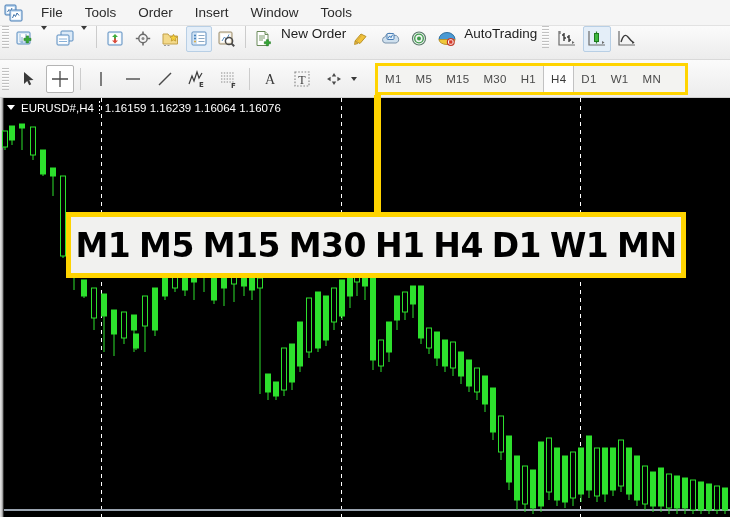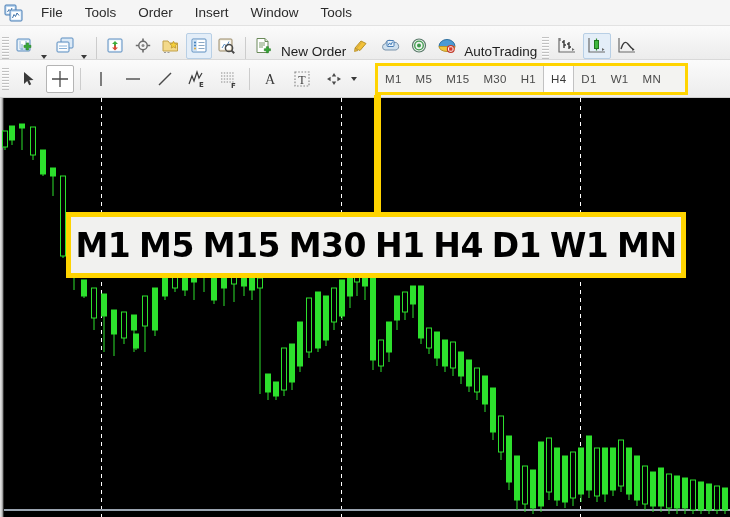--- a/index.html
+++ b/index.html
@@ -34,21 +34,21 @@
     white-space: nowrap;
     line-height: 18px;
   }
 
   
   .toolbar1 {
     position: absolute; left: 0; top: 26px;
     width: 730px; height: 34px;
     background: linear-gradient(#fbfbfb, #ececec);
     border-bottom: 1px solid #d9d9d9;
-    display: flex; align-items: flex-end;
+    display: flex; align-items: flex-start;
   }
   .grip {
     width: 7px; height: 22px; flex: none;
     margin: 0 3px 0 2px;
     background-image:
       linear-gradient(to bottom, #b9b9b9 1px, transparent 1px),
       linear-gradient(to bottom, #ffffff 1px, transparent 1px);
     background-size: 100% 3px, 100% 3px;
     background-position: 0 0, 0 1px;
     opacity: .85;
@@ -625,20 +625,29 @@
         <line x1="701" x2="701" y1="388" y2="416" stroke="#2de02d" stroke-width="1"></line>
         <rect x="698.5" y="384" width="5" height="28" stroke="#2de02d" stroke-width="1" fill="#2de02d"></rect>
         <line x1="709" x2="709" y1="390" y2="416" stroke="#2de02d" stroke-width="1"></line>
         <rect x="706.5" y="386" width="5" height="26" stroke="#2de02d" stroke-width="1" fill="#2de02d"></rect>
         <line x1="717" x2="717" y1="392" y2="416" stroke="#2de02d" stroke-width="1"></line>
         <rect x="714.5" y="388" width="5" height="24" stroke="#2de02d" stroke-width="1" fill="#000000"></rect>
         <line x1="725" x2="725" y1="394" y2="416" stroke="#2de02d" stroke-width="1"></line>
         <rect x="722.5" y="390" width="5" height="22" stroke="#2de02d" stroke-width="1" fill="#2de02d"></rect>
       </svg>
 
+    <div class="chart-header">
+      <span class="chart-caret"></span>
+      <span>EURUSD#,H4</span>
+      <span class="ohlc-sep"></span>
+      <span>1.16159</span>&nbsp;
+      <span>1.16239</span>&nbsp;
+      <span>1.16064</span>&nbsp;
+      <span>1.16076</span>
+    </div>
   </div>
 
   <div class="callout">
     <span class="callout-item">M1</span>
     <span class="callout-item">M5</span>
     <span class="callout-item">M15</span>
     <span class="callout-item">M30</span>
     <span class="callout-item">H1</span>
     <span class="callout-item">H4</span>
     <span class="callout-item">D1</span>

